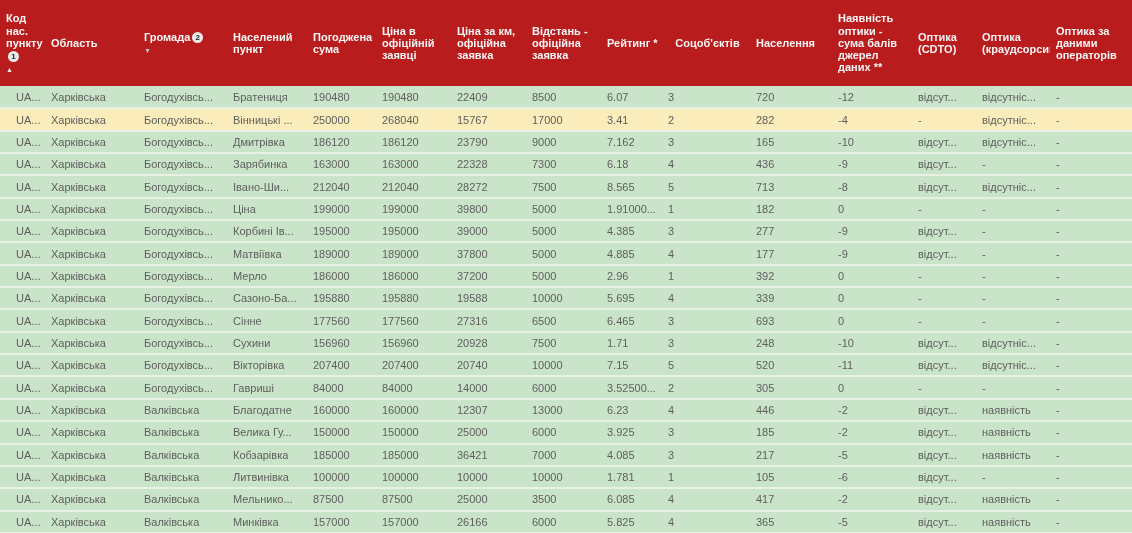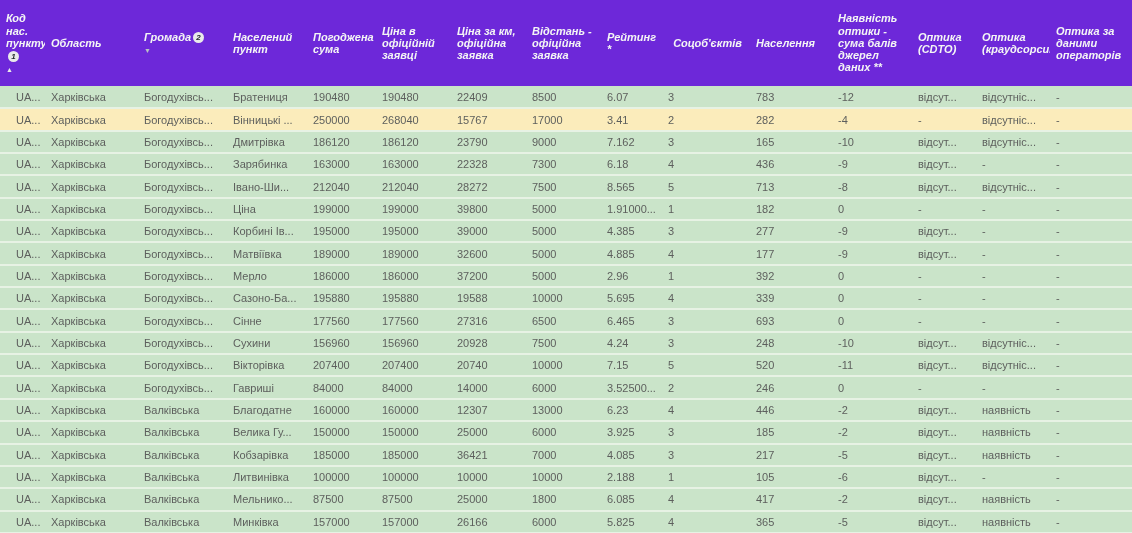--- a/index.html
+++ b/index.html
@@ -16,31 +16,30 @@
   }
   table.data-grid {
     border-collapse: collapse;
     table-layout: fixed;
     width: 1132px;
   }
   thead tr {
     height: 86px;
   }
   th {
-    background: #6d28d9;
+    background: #b91c1c;
     color: #f4f5f5;
     font-size: 11px;
     font-weight: bold;
     line-height: 1.12;
     text-align: left;
     vertical-align: middle;
     padding: 4px 3px 4px 6px;
     overflow: hidden;
     cursor: pointer;
-    font-style: italic;
   }
   th .th-label { display: inline; }
   .sort-badge {
     display: inline-block;
     width: 11px;
     height: 11px;
     line-height: 11px;
     border-radius: 50%;
     background: #e9eaea;
     color: #23282c;
@@ -105,21 +104,21 @@
           <td>UA...</td>
           <td>Харківська</td>
           <td>Богодухівсь...</td>
           <td>Братениця</td>
           <td>190480</td>
           <td>190480</td>
           <td>22409</td>
           <td>8500</td>
           <td>6.07</td>
           <td>3</td>
-          <td>783</td>
+          <td>720</td>
           <td>-12</td>
           <td>відсут...</td>
           <td>відсутніс...</td>
           <td>-</td>
         </tr>
         <tr class="highlight">
           <td>UA...</td>
           <td>Харківська</td>
           <td>Богодухівсь...</td>
           <td>Вінницькі ...</td>
@@ -220,21 +219,21 @@
           <td>-</td>
           <td>-</td>
         </tr>
         <tr>
           <td>UA...</td>
           <td>Харківська</td>
           <td>Богодухівсь...</td>
           <td>Матвіївка</td>
           <td>189000</td>
           <td>189000</td>
-          <td>32600</td>
+          <td>37800</td>
           <td>5000</td>
           <td>4.885</td>
           <td>4</td>
           <td>177</td>
           <td>-9</td>
           <td>відсут...</td>
           <td>-</td>
           <td>-</td>
         </tr>
         <tr>
@@ -290,21 +289,21 @@
         </tr>
         <tr>
           <td>UA...</td>
           <td>Харківська</td>
           <td>Богодухівсь...</td>
           <td>Сухини</td>
           <td>156960</td>
           <td>156960</td>
           <td>20928</td>
           <td>7500</td>
-          <td>4.24</td>
+          <td>1.71</td>
           <td>3</td>
           <td>248</td>
           <td>-10</td>
           <td>відсут...</td>
           <td>відсутніс...</td>
           <td>-</td>
         </tr>
         <tr>
           <td>UA...</td>
           <td>Харківська</td>
@@ -326,21 +325,21 @@
           <td>UA...</td>
           <td>Харківська</td>
           <td>Богодухівсь...</td>
           <td>Гавриші</td>
           <td>84000</td>
           <td>84000</td>
           <td>14000</td>
           <td>6000</td>
           <td>3.52500...</td>
           <td>2</td>
-          <td>246</td>
+          <td>305</td>
           <td>0</td>
           <td>-</td>
           <td>-</td>
           <td>-</td>
         </tr>
         <tr>
           <td>UA...</td>
           <td>Харківська</td>
           <td>Валківська</td>
           <td>Благодатне</td>
@@ -392,37 +391,37 @@
         </tr>
         <tr>
           <td>UA...</td>
           <td>Харківська</td>
           <td>Валківська</td>
           <td>Литвинівка</td>
           <td>100000</td>
           <td>100000</td>
           <td>10000</td>
           <td>10000</td>
-          <td>2.188</td>
+          <td>1.781</td>
           <td>1</td>
           <td>105</td>
           <td>-6</td>
           <td>відсут...</td>
           <td>-</td>
           <td>-</td>
         </tr>
         <tr>
           <td>UA...</td>
           <td>Харківська</td>
           <td>Валківська</td>
           <td>Мельнико...</td>
           <td>87500</td>
           <td>87500</td>
           <td>25000</td>
-          <td>1800</td>
+          <td>3500</td>
           <td>6.085</td>
           <td>4</td>
           <td>417</td>
           <td>-2</td>
           <td>відсут...</td>
           <td>наявність</td>
           <td>-</td>
         </tr>
         <tr>
           <td>UA...</td>

